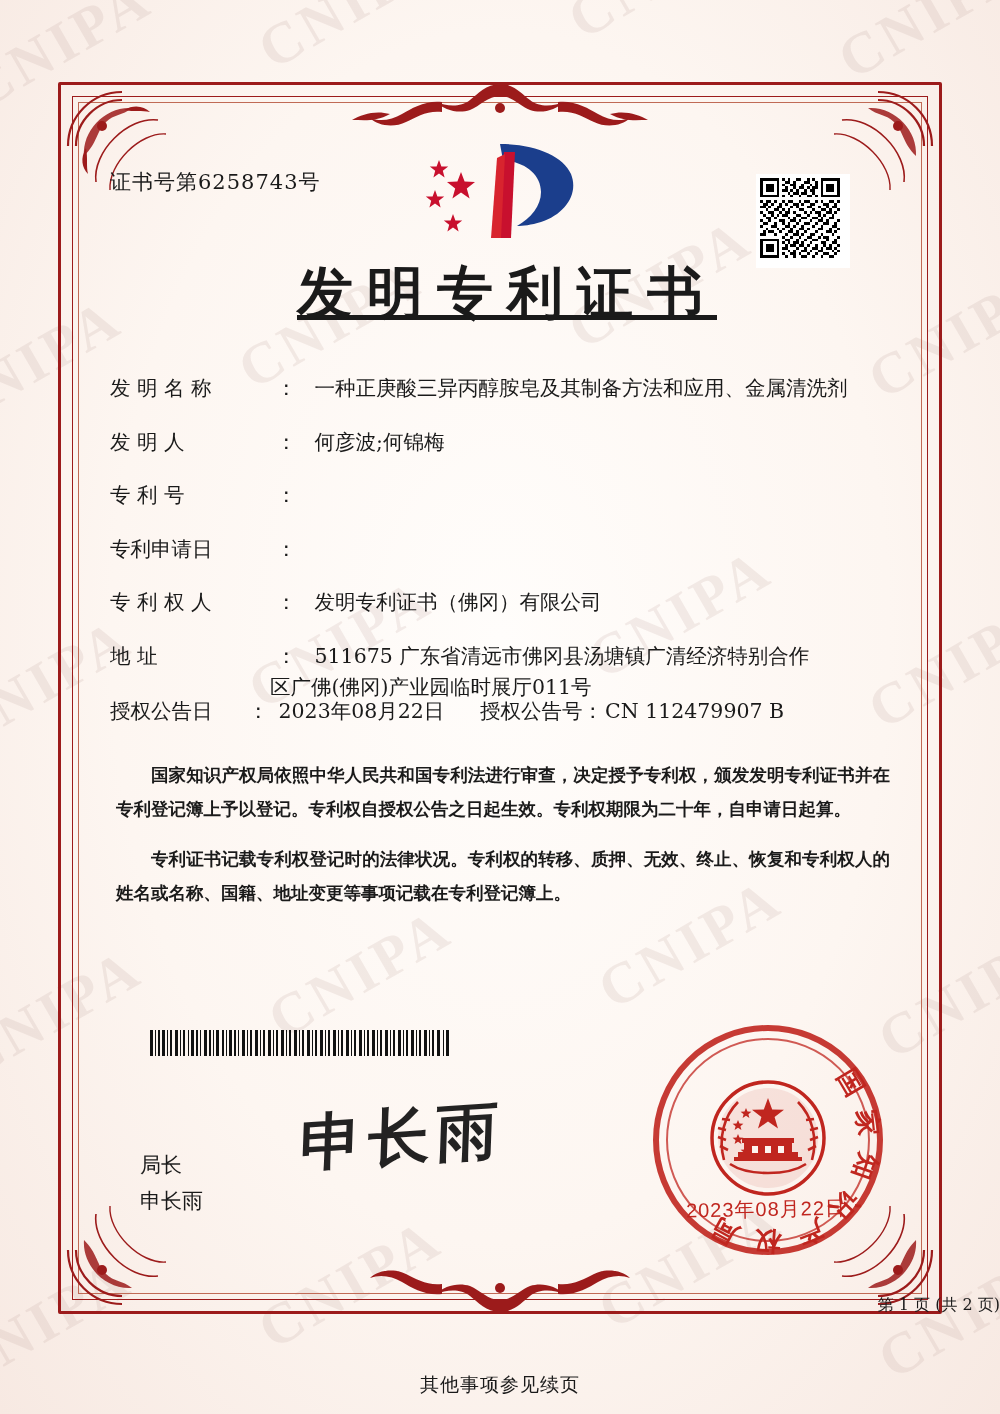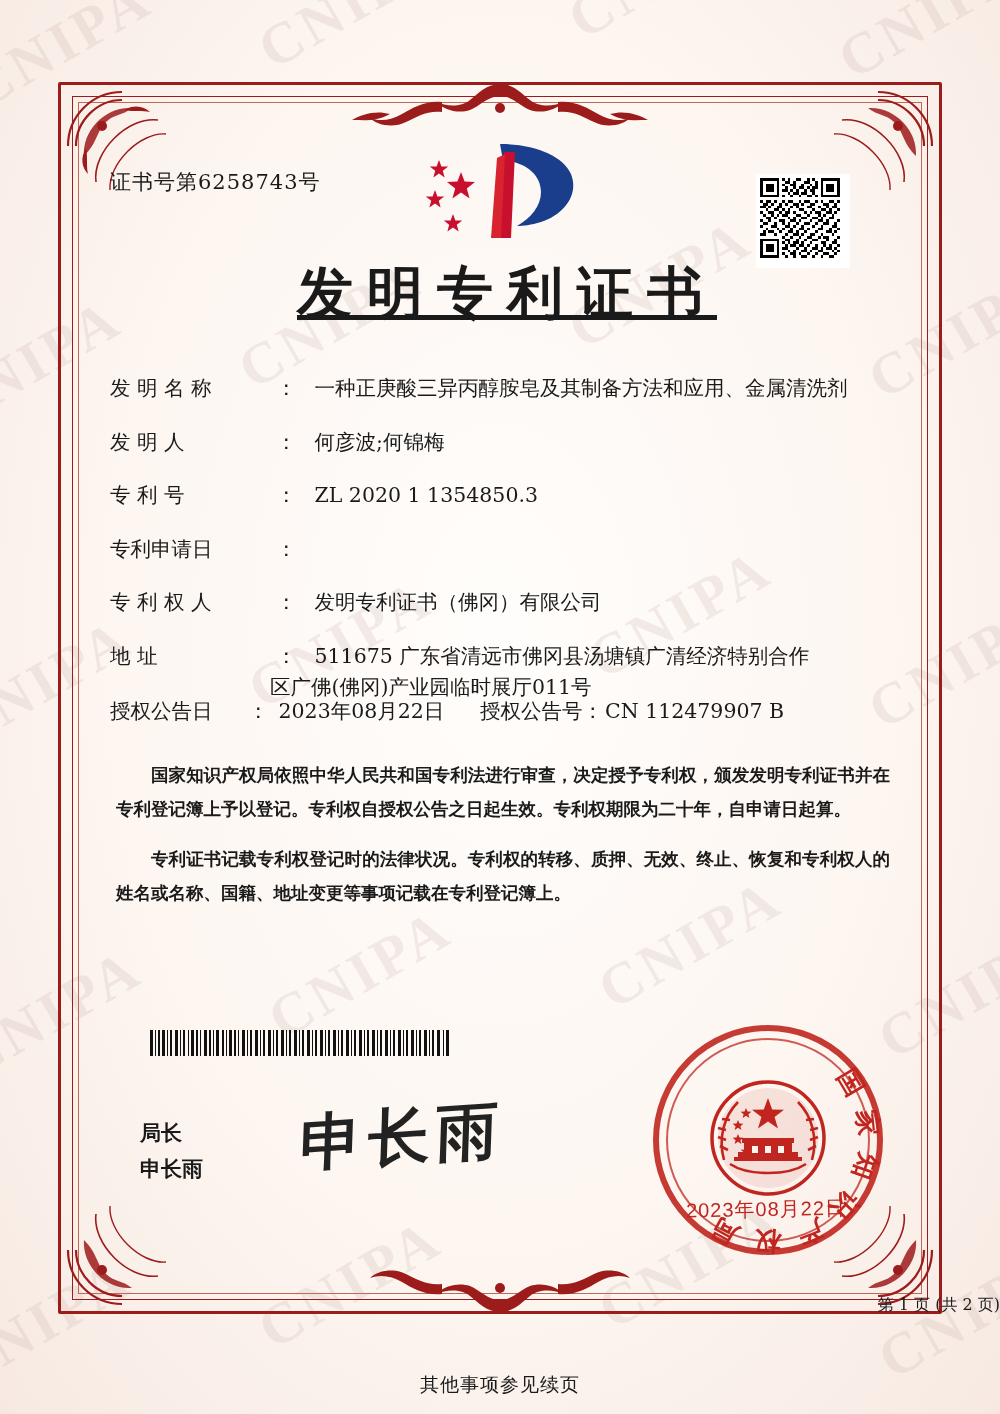--- a/index.html
+++ b/index.html
@@ -185,24 +185,24 @@
   .barcode {
     position: absolute;
     left: 150px;
     top: 1030px;
     width: 300px;
     height: 26px;
   }
   .sig-block {
     position: absolute;
     left: 140px;
-    top: 1115px;
+    top: 1148px;
     font-size: 21px;
     line-height: 1.7;
-    font-weight: 700;
+    font-weight: 400;
   }
   .sig-script {
     position: absolute;
     left: 300px;
     top: 1095px;
     font-size: 62px;
     font-family: "DejaVu Serif", serif;
     font-weight: 700;
     color: #111;
     letter-spacing: 6px;
@@ -603,21 +603,20 @@
 
       <div class="field-row">
         <div class="fl">发 明 人</div>
         <div class="fsep">：</div>
         <div class="fv">何彦波;何锦梅</div>
       </div>
 
       <div class="field-row">
         <div class="fl">专 利 号</div>
         <div class="fsep">：</div>
-        <div class="fv">ZL 2020 1 1354850.3</div>
       </div>
 
       <div class="field-row">
         <div class="fl">专利申请日</div>
         <div class="fsep">：</div>
       </div>
 
       <div class="field-row">
         <div class="fl">专 利 权 人</div>
         <div class="fsep">：</div>

